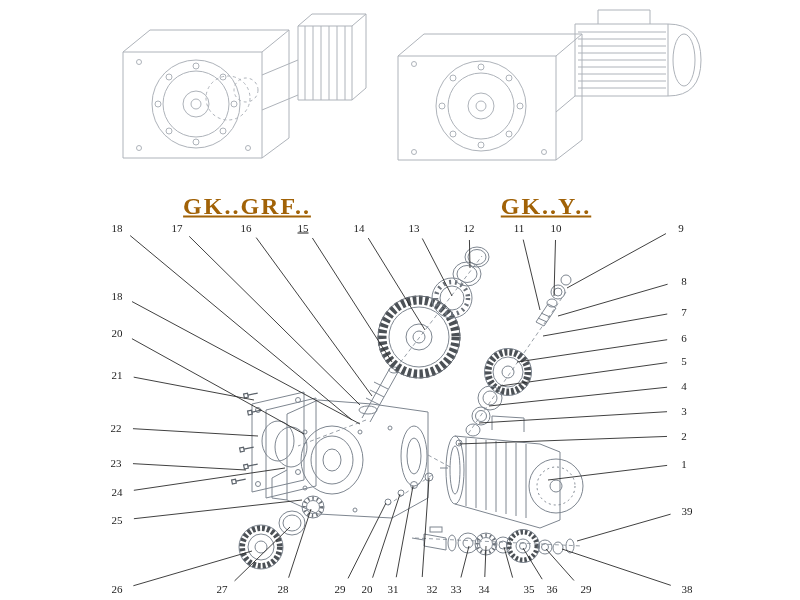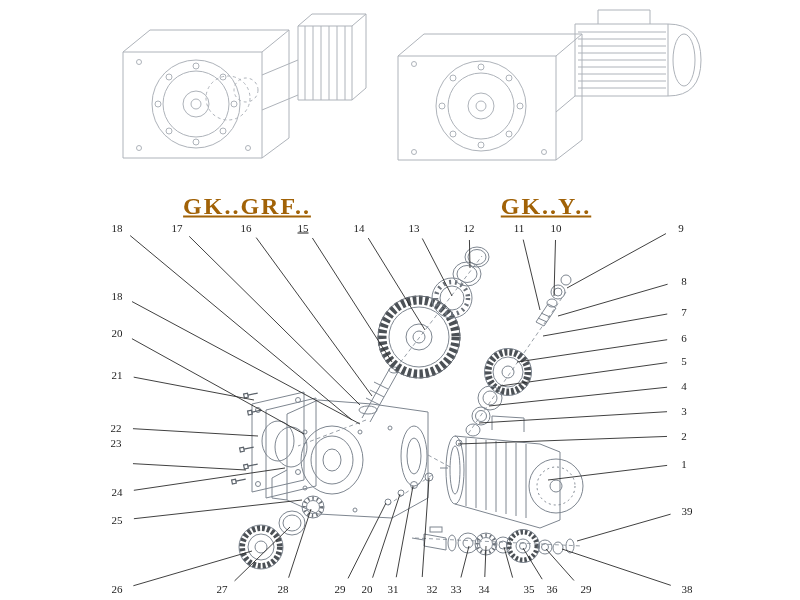--- a/index.html
+++ b/index.html
@@ -322,21 +322,21 @@
       <div class="callout" style="left: 684px; top: 361px;">5</div>
       <div class="callout" style="left: 684px; top: 386px;">4</div>
       <div class="callout" style="left: 684px; top: 411px;">3</div>
       <div class="callout" style="left: 684px; top: 436px;">2</div>
       <div class="callout" style="left: 684px; top: 464px;">1</div>
       <div class="callout" style="left: 687px; top: 511px;">39</div>
       <div class="callout" style="left: 117px; top: 296px;">18</div>
       <div class="callout" style="left: 117px; top: 333px;">20</div>
       <div class="callout" style="left: 117px; top: 375px;">21</div>
       <div class="callout" style="left: 116px; top: 428px;">22</div>
-      <div class="callout" style="left: 116px; top: 443px;">23</div>
+      <div class="callout" style="left: 116px; top: 463px;">23</div>
       <div class="callout" style="left: 117px; top: 492px;">24</div>
       <div class="callout" style="left: 117px; top: 520px;">25</div>
       <div class="callout" style="left: 117px; top: 589px;">26</div>
       <div class="callout" style="left: 222px; top: 589px;">27</div>
       <div class="callout" style="left: 283px; top: 589px;">28</div>
       <div class="callout" style="left: 340px; top: 589px;">29</div>
       <div class="callout" style="left: 367px; top: 589px;">20</div>
       <div class="callout" style="left: 393px; top: 589px;">31</div>
       <div class="callout" style="left: 432px; top: 589px;">32</div>
       <div class="callout" style="left: 456px; top: 589px;">33</div>

